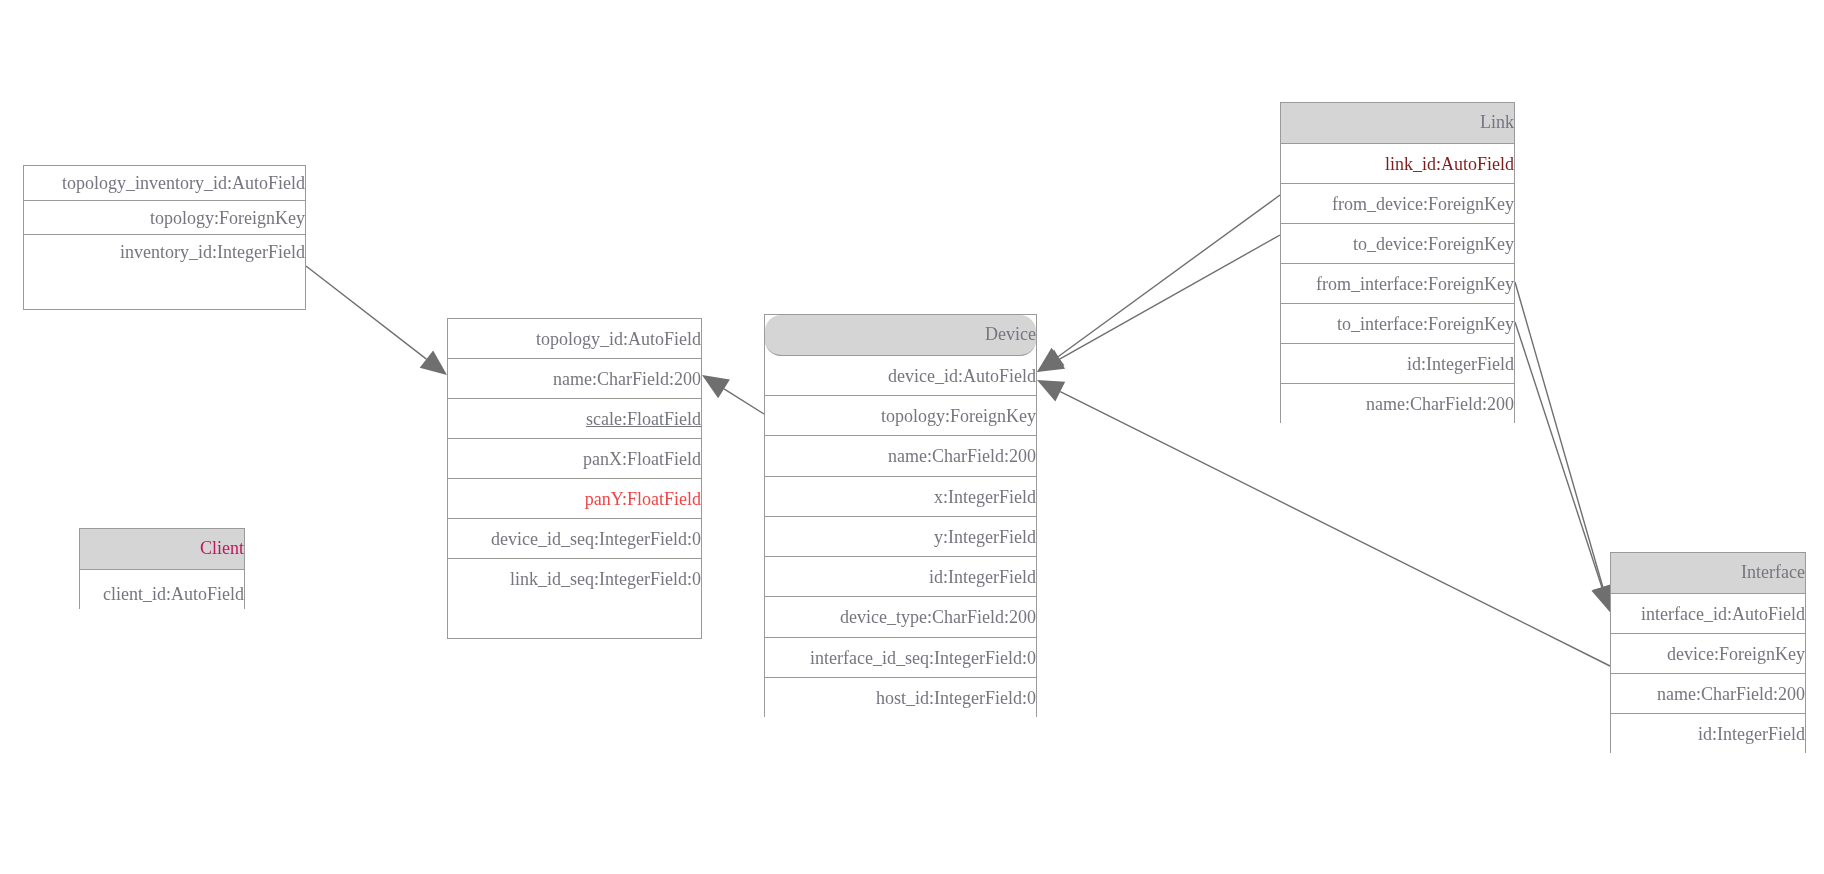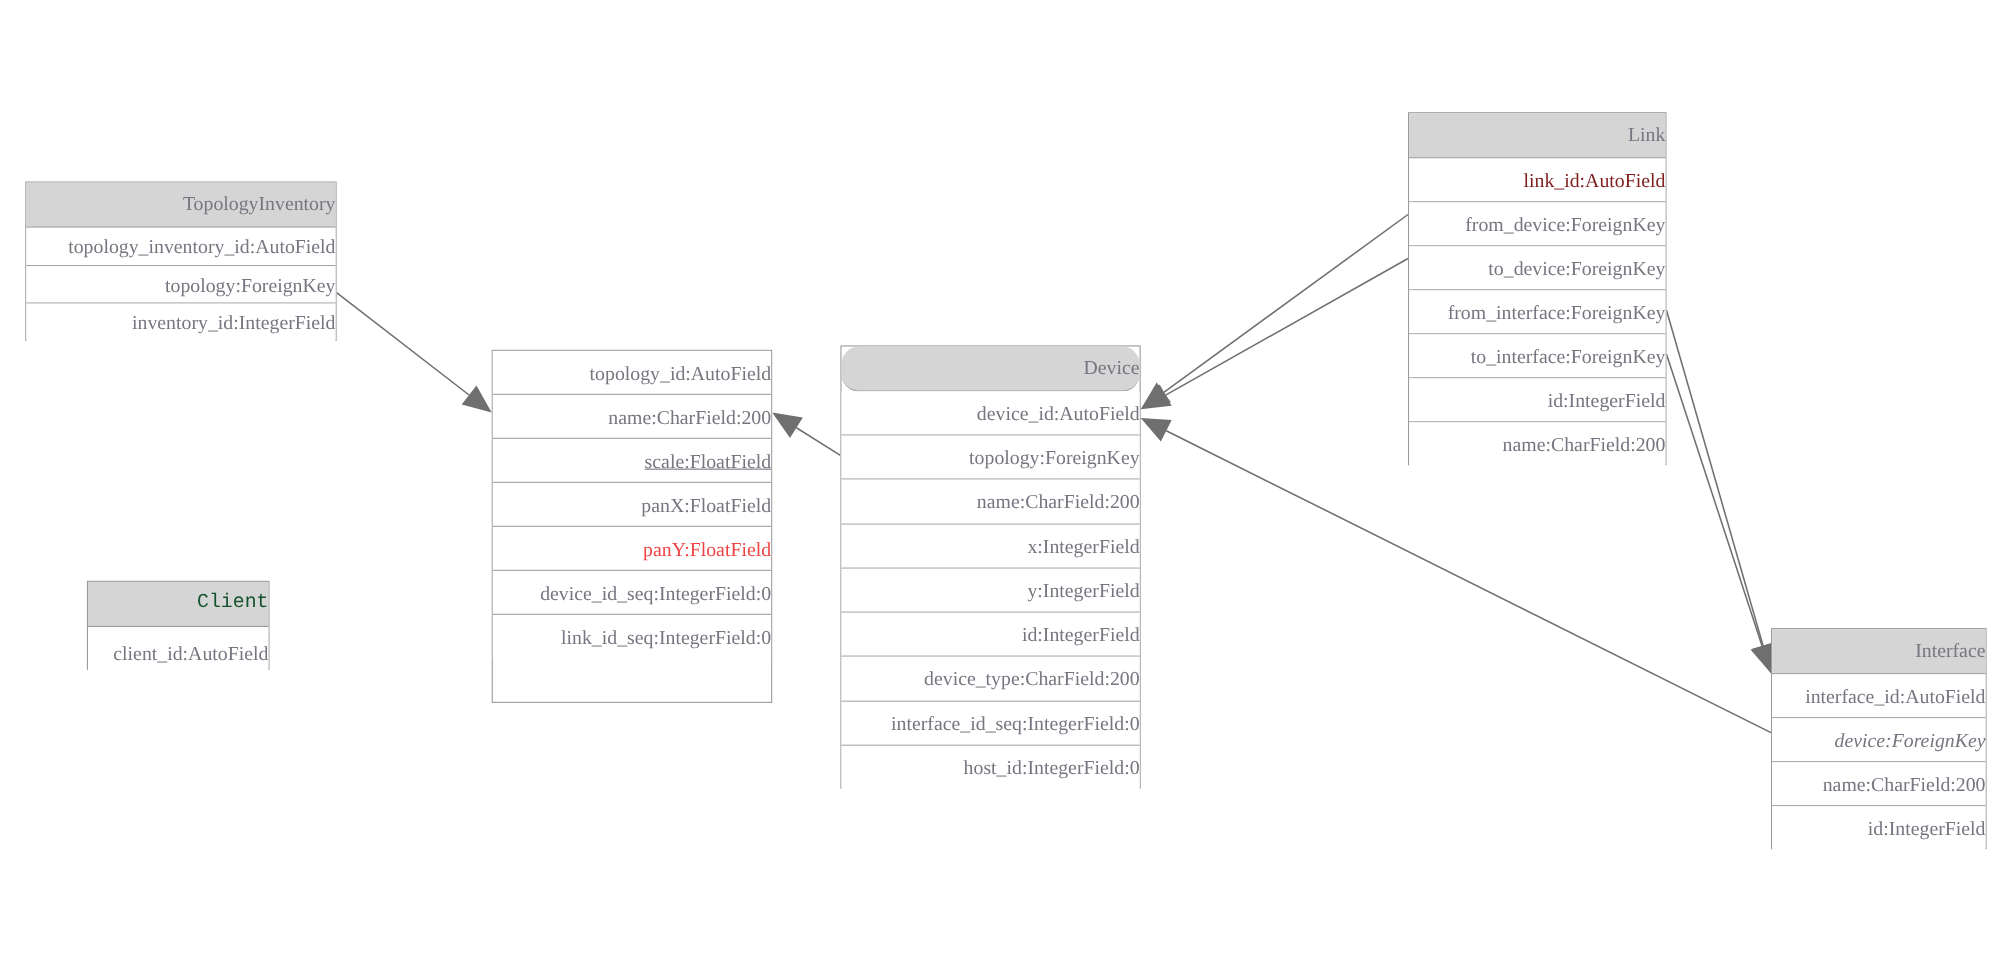--- a/index.html
+++ b/index.html
@@ -87,27 +87,26 @@
         <polygon points="1610,612 1592.2365673969853,590.0577926780793 1613.3779642327045,583.971632982948" fill="#6f6f6f"></polygon>
       </g>
       <g>
         <line x1="1515" y1="322" x2="1601.905988625272" y2="587.2919652771458" stroke="#6f6f6f" stroke-width="1.4"></line>
         <polygon points="1610,612 1591.4525893194489,590.7163547049154 1612.359387931095,583.8675758493762" fill="#6f6f6f"></polygon>
       </g>
     </svg>
 
   <div id="entity-layer">
       <div class="entity" style="left: 23px; top: 165px; width: 283px; height: 145px; border-color: rgb(154, 154, 154);">
-        <div class="entity-header" style="background: rgb(213, 213, 213); color: rgb(118, 118, 128); border-bottom-color: rgb(154, 154, 154); height: 41px; padding: 0px 0px 0px 14px; line-height: 39px;">TopologyInventory</div>
         <div class="entity-field" style="color: rgb(118, 118, 128); border-bottom-color: rgb(154, 154, 154); height: 34.6667px; line-height: 34.6667px; padding: 0px 0px 0px 12px;">topology_inventory_id:AutoField</div>
         <div class="entity-field" style="color: rgb(118, 118, 128); border-bottom-color: rgb(154, 154, 154); height: 34.6667px; line-height: 34.6667px; padding: 0px 0px 0px 12px;">topology:ForeignKey</div>
         <div class="entity-field" style="color: rgb(118, 118, 128); border-bottom-color: rgb(154, 154, 154); height: 34.6667px; line-height: 34.6667px; padding: 0px 0px 0px 12px;">inventory_id:IntegerField</div>
       </div>
       <div class="entity" style="left: 79px; top: 528px; width: 166px; height: 81px; border-color: rgb(154, 154, 154);">
-        <div class="entity-header" style="background: rgb(213, 213, 213); color: #14532d; border-bottom-color: rgb(154, 154, 154); height: 41px; padding: 0px 0px 0px 2px; line-height: 39px; font-family: Liberation Mono, monospace;">Client</div>
+        <div class="entity-header" style="background: rgb(213, 213, 213); color: #be185d; border-bottom-color: rgb(154, 154, 154); height: 41px; padding: 0px 0px 0px 2px; line-height: 39px;">Client</div>
         <div class="entity-field" style="color: rgb(118, 118, 128); border-bottom-color: rgb(154, 154, 154); height: 40px; line-height: 40px; padding: 4px 0px 0px 12px;">client_id:AutoField</div>
       </div>
       <div class="entity" style="left: 447px; top: 318px; width: 255px; height: 321px; border-color: rgb(154, 154, 154);">
         <div class="entity-field" style="color: rgb(118, 118, 128); border-bottom-color: rgb(154, 154, 154); height: 40px; line-height: 40px; padding: 0px 0px 0px 12px;">topology_id:AutoField</div>
         <div class="entity-field" style="color: rgb(118, 118, 128); border-bottom-color: rgb(154, 154, 154); height: 40px; line-height: 40px; padding: 0px 0px 0px 12px;">name:CharField:200</div>
         <div class="entity-field" style="color: rgb(118, 118, 128); border-bottom-color: rgb(154, 154, 154); height: 40px; line-height: 40px; padding: 0px 0px 0px 12px; text-decoration: underline;">scale:FloatField</div>
         <div class="entity-field" style="color: rgb(118, 118, 128); border-bottom-color: rgb(154, 154, 154); height: 40px; line-height: 40px; padding: 0px 0px 6px 12px;">panX:FloatField</div>
         <div class="entity-field" style="color: #ef4444; border-bottom-color: rgb(154, 154, 154); height: 40px; line-height: 40px; padding: 0px 0px 0px 12px;">panY:FloatField</div>
         <div class="entity-field" style="color: rgb(118, 118, 128); border-bottom-color: rgb(154, 154, 154); height: 40px; line-height: 40px; padding: 0px 0px 0px 12px;">device_id_seq:IntegerField:0</div>
         <div class="entity-field" style="color: rgb(118, 118, 128); border-bottom-color: rgb(154, 154, 154); height: 40px; line-height: 40px; padding: 0px 0px 0px 12px;">link_id_seq:IntegerField:0</div>
@@ -127,22 +126,22 @@
       <div class="entity" style="left: 1280px; top: 102px; width: 235px; height: 321px; border-color: rgb(154, 154, 154);">
         <div class="entity-header" style="background: rgb(213, 213, 213); color: rgb(118, 118, 128); border-bottom-color: rgb(154, 154, 154); height: 41px; padding: 0px 0px 0px 14px; line-height: 39px;">Link</div>
         <div class="entity-field" style="color: #7f1d1d; border-bottom-color: rgb(154, 154, 154); height: 40px; line-height: 40px; padding: 0px 0px 0px 12px;">link_id:AutoField</div>
         <div class="entity-field" style="color: rgb(118, 118, 128); border-bottom-color: rgb(154, 154, 154); height: 40px; line-height: 40px; padding: 0px 0px 0px 12px;">from_device:ForeignKey</div>
         <div class="entity-field" style="color: rgb(118, 118, 128); border-bottom-color: rgb(154, 154, 154); height: 40px; line-height: 40px; padding: 0px 0px 0px 12px;">to_device:ForeignKey</div>
         <div class="entity-field" style="color: rgb(118, 118, 128); border-bottom-color: rgb(154, 154, 154); height: 40px; line-height: 40px; padding: 0px 0px 0px 12px;">from_interface:ForeignKey</div>
         <div class="entity-field" style="color: rgb(118, 118, 128); border-bottom-color: rgb(154, 154, 154); height: 40px; line-height: 40px; padding: 0px 0px 0px 12px;">to_interface:ForeignKey</div>
         <div class="entity-field" style="color: rgb(118, 118, 128); border-bottom-color: rgb(154, 154, 154); height: 40px; line-height: 40px; padding: 0px 0px 0px 12px;">id:IntegerField</div>
         <div class="entity-field" style="color: rgb(118, 118, 128); border-bottom-color: rgb(154, 154, 154); height: 40px; line-height: 40px; padding: 0px 0px 0px 12px;">name:CharField:200</div>
       </div>
-      <div class="entity" style="left: 1610px; top: 571px; width: 196px; height: 201px; border-color: rgb(154, 154, 154);">
+      <div class="entity" style="left: 1610px; top: 552px; width: 196px; height: 201px; border-color: rgb(154, 154, 154);">
         <div class="entity-header" style="background: rgb(213, 213, 213); color: rgb(118, 118, 128); border-bottom-color: rgb(154, 154, 154); height: 41px; padding: 0px 0px 0px 14px; line-height: 39px;">Interface</div>
         <div class="entity-field" style="color: rgb(118, 118, 128); border-bottom-color: rgb(154, 154, 154); height: 40px; line-height: 40px; padding: 0px 0px 0px 12px;">interface_id:AutoField</div>
-        <div class="entity-field" style="color: rgb(118, 118, 128); border-bottom-color: rgb(154, 154, 154); height: 40px; line-height: 40px; padding: 0px 0px 12px 12px; font-style: italic;">device:ForeignKey</div>
+        <div class="entity-field" style="color: rgb(118, 118, 128); border-bottom-color: rgb(154, 154, 154); height: 40px; line-height: 40px; padding: 0px 0px 12px 12px;">device:ForeignKey</div>
         <div class="entity-field" style="color: rgb(118, 118, 128); border-bottom-color: rgb(154, 154, 154); height: 40px; line-height: 40px; padding: 0px 0px 0px 12px;">name:CharField:200</div>
         <div class="entity-field" style="color: rgb(118, 118, 128); border-bottom-color: rgb(154, 154, 154); height: 40px; line-height: 40px; padding: 0px 0px 0px 12px;">id:IntegerField</div>
       </div>
     </div>
 
 </div>
 
 </body></html>

